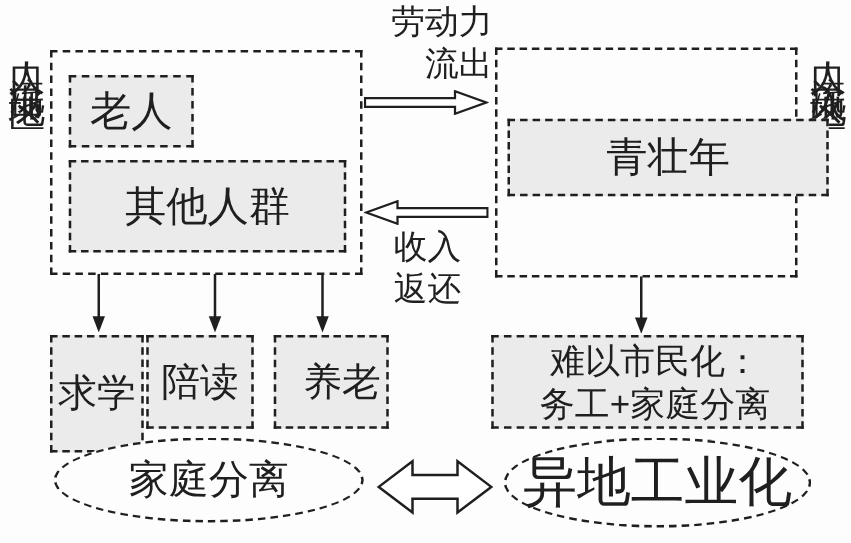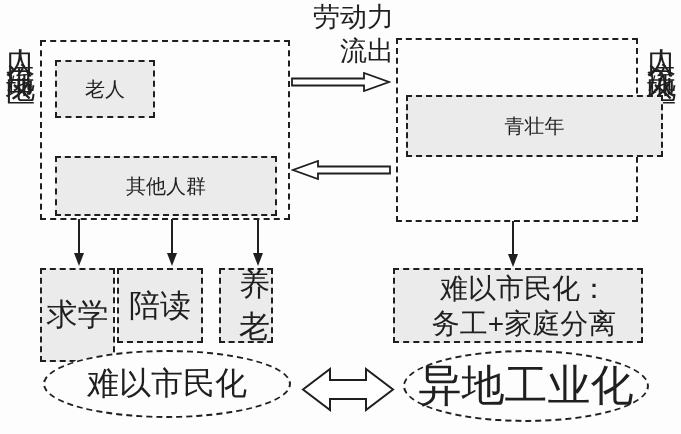--- a/index.html
+++ b/index.html
@@ -31,21 +31,21 @@
   .vlabel{
     position:absolute;
     writing-mode:vertical-rl;
     text-orientation:upright;
     font-size:29px;
     letter-spacing:6px;
     height:220px;
     line-height:34px;
     white-space:nowrap;
   }
-  .txt-lg{font-size:20px;}
+  .txt-lg{font-size:33px;}
   .txt-xl{font-size:31px;}
   .flow-label{
     position:absolute;
     text-align:center;
     font-size:27px;
     line-height:34px;
   }
   .ellipse{
     position:absolute;
     border:2px dashed var(--line);
@@ -63,40 +63,42 @@
 
   <div class="vlabel" style="left:4px;top:26px;">人口流出地区</div>
 
   <div class="vlabel" style="left:645px;top:26px;">人口流入地区</div>
 
   <div class="dash-box" style="left:40px;top:40px;width:250px;height:180px;"></div>
 
   <div class="dash-box fillbox center txt-lg" style="left:55px;top:60px;width:100px;height:58px;">老人</div>
 
 
-  <div class="dash-box fillbox center txt-lg" style="left:55px;top:156px;width:222px;height:60px;">其他人群</div>
+  <div class="dash-box fillbox center txt-lg" style="left:55px;top:128px;width:222px;height:74px;">其他人群</div>
 
   <div class="flow-label" style="left:288px;top:0px;width:106px;text-align:right;">
     <div>劳动力</div>
     <div>流出</div>
   </div>
 
   <div class="icon" style="left:291px;top:72px;">
     <svg width="100" height="20" viewBox="0 0 100 20">
       <polygon points="1,6.5 73,6.5 73,1 98,10 73,19 73,13.5 1,13.5" fill="#ffffff" stroke="#1f1f1f" stroke-width="1.8"></polygon>
     </svg>
   </div>
 
   <div class="icon" style="left:291px;top:160px;">
     <svg width="100" height="20" viewBox="0 0 100 20">
       <polygon points="99,6.5 27,6.5 27,1 2,10 27,19 27,13.5 99,13.5" fill="#ffffff" stroke="#1f1f1f" stroke-width="1.8"></polygon>
     </svg>
   </div>
 
   <div class="flow-label" style="left:292px;top:180px;width:100px;">
+    <div>收入</div>
+    <div>返还</div>
   </div>
 
   <div class="dash-box" style="left:396px;top:38px;width:242px;height:184px;"></div>
 
   <div class="dash-box fillbox center txt-lg" style="left:406px;top:95px;width:257px;height:62px;">青壮年</div>
 
   <div class="icon" style="left:72px;top:219px;">
     <svg width="14" height="47" viewBox="0 0 14 47">
       <line x1="7" y1="0" x2="7" y2="35" stroke="#1f1f1f" stroke-width="2"></line>
       <polygon points="2,34 12,34 7,47" fill="#1f1f1f"></polygon>
@@ -117,28 +119,28 @@
 
   <div class="icon" style="left:506px;top:221px;">
     <svg width="14" height="46" viewBox="0 0 14 46">
       <line x1="7" y1="0" x2="7" y2="34" stroke="#1f1f1f" stroke-width="2"></line>
       <polygon points="2,33 12,33 7,46" fill="#1f1f1f"></polygon>
     </svg>
   </div>
 
   <div class="dash-box fillbox center txt-xl" style="left:40px;top:268px;width:75px;height:94px;font-family:Liberation Mono, monospace;">求学</div>
   <div class="dash-box fillbox center txt-xl" style="left:117px;top:268px;width:86px;height:75px;">陪读</div>
-  <div class="dash-box fillbox center txt-xl" style="left:219px;top:268px;width:54px;height:75px;padding-left:17px;">养老</div>
+  <div class="dash-box fillbox center txt-xl" style="left:219px;top:268px;width:92px;height:75px;padding-left:17px;">养老</div>
 
   <div class="dash-box fillbox center" style="left:393px;top:268px;width:250px;height:75px;flex-direction:column;padding-left:12px;">
     <span class="issue-line">难以市民化：</span>
     <span class="issue-line">务工+家庭分离</span>
   </div>
 
-  <div class="ellipse center" style="left:43px;top:350px;width:248px;height:68px;font-size:32px;">难以市民化</div>
+  <div class="ellipse center" style="left:43px;top:350px;width:248px;height:68px;font-size:32px;">家庭分离</div>
 
   <div class="ellipse center" style="left:403px;top:350px;width:246px;height:72px;font-size:43px;">异地工业化</div>
 
   <div class="icon" style="left:301px;top:367px;">
     <svg width="94" height="45" viewBox="0 0 94 45">
       <polygon points="2,22.5 29,2 29,13 65,13 65,2 92,22.5 65,43 65,32 29,32 29,43" fill="#ffffff" stroke="#1f1f1f" stroke-width="2" stroke-linejoin="miter"></polygon>
     </svg>
   </div>
 
 </div>

